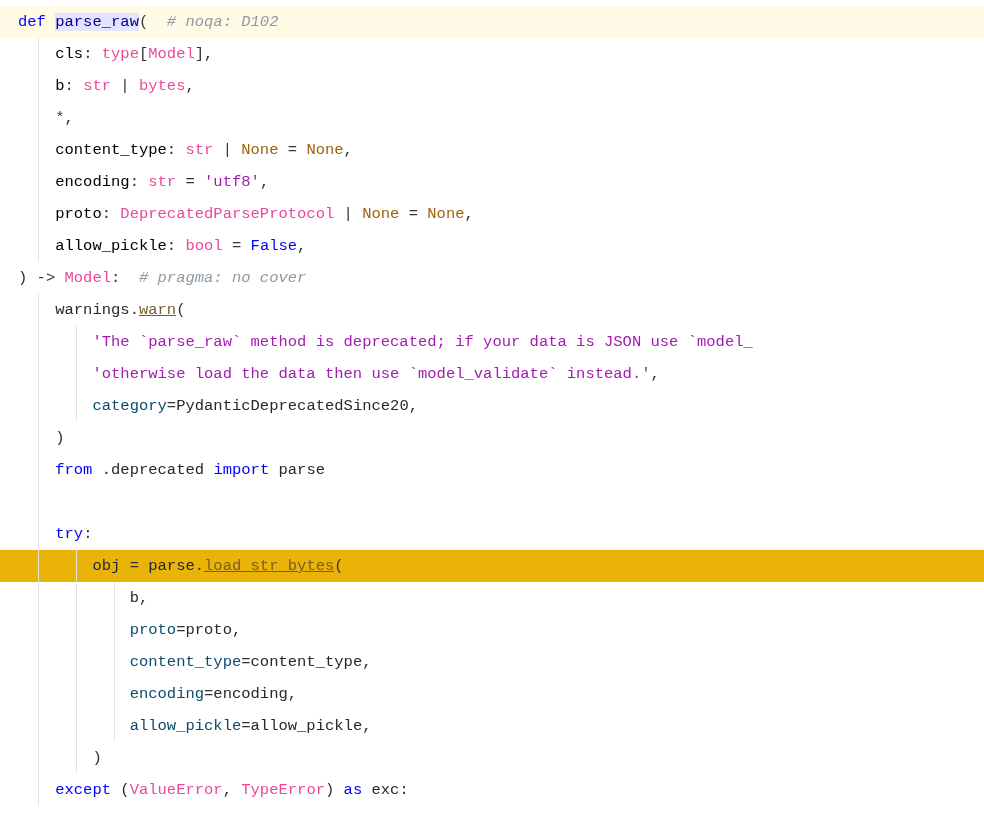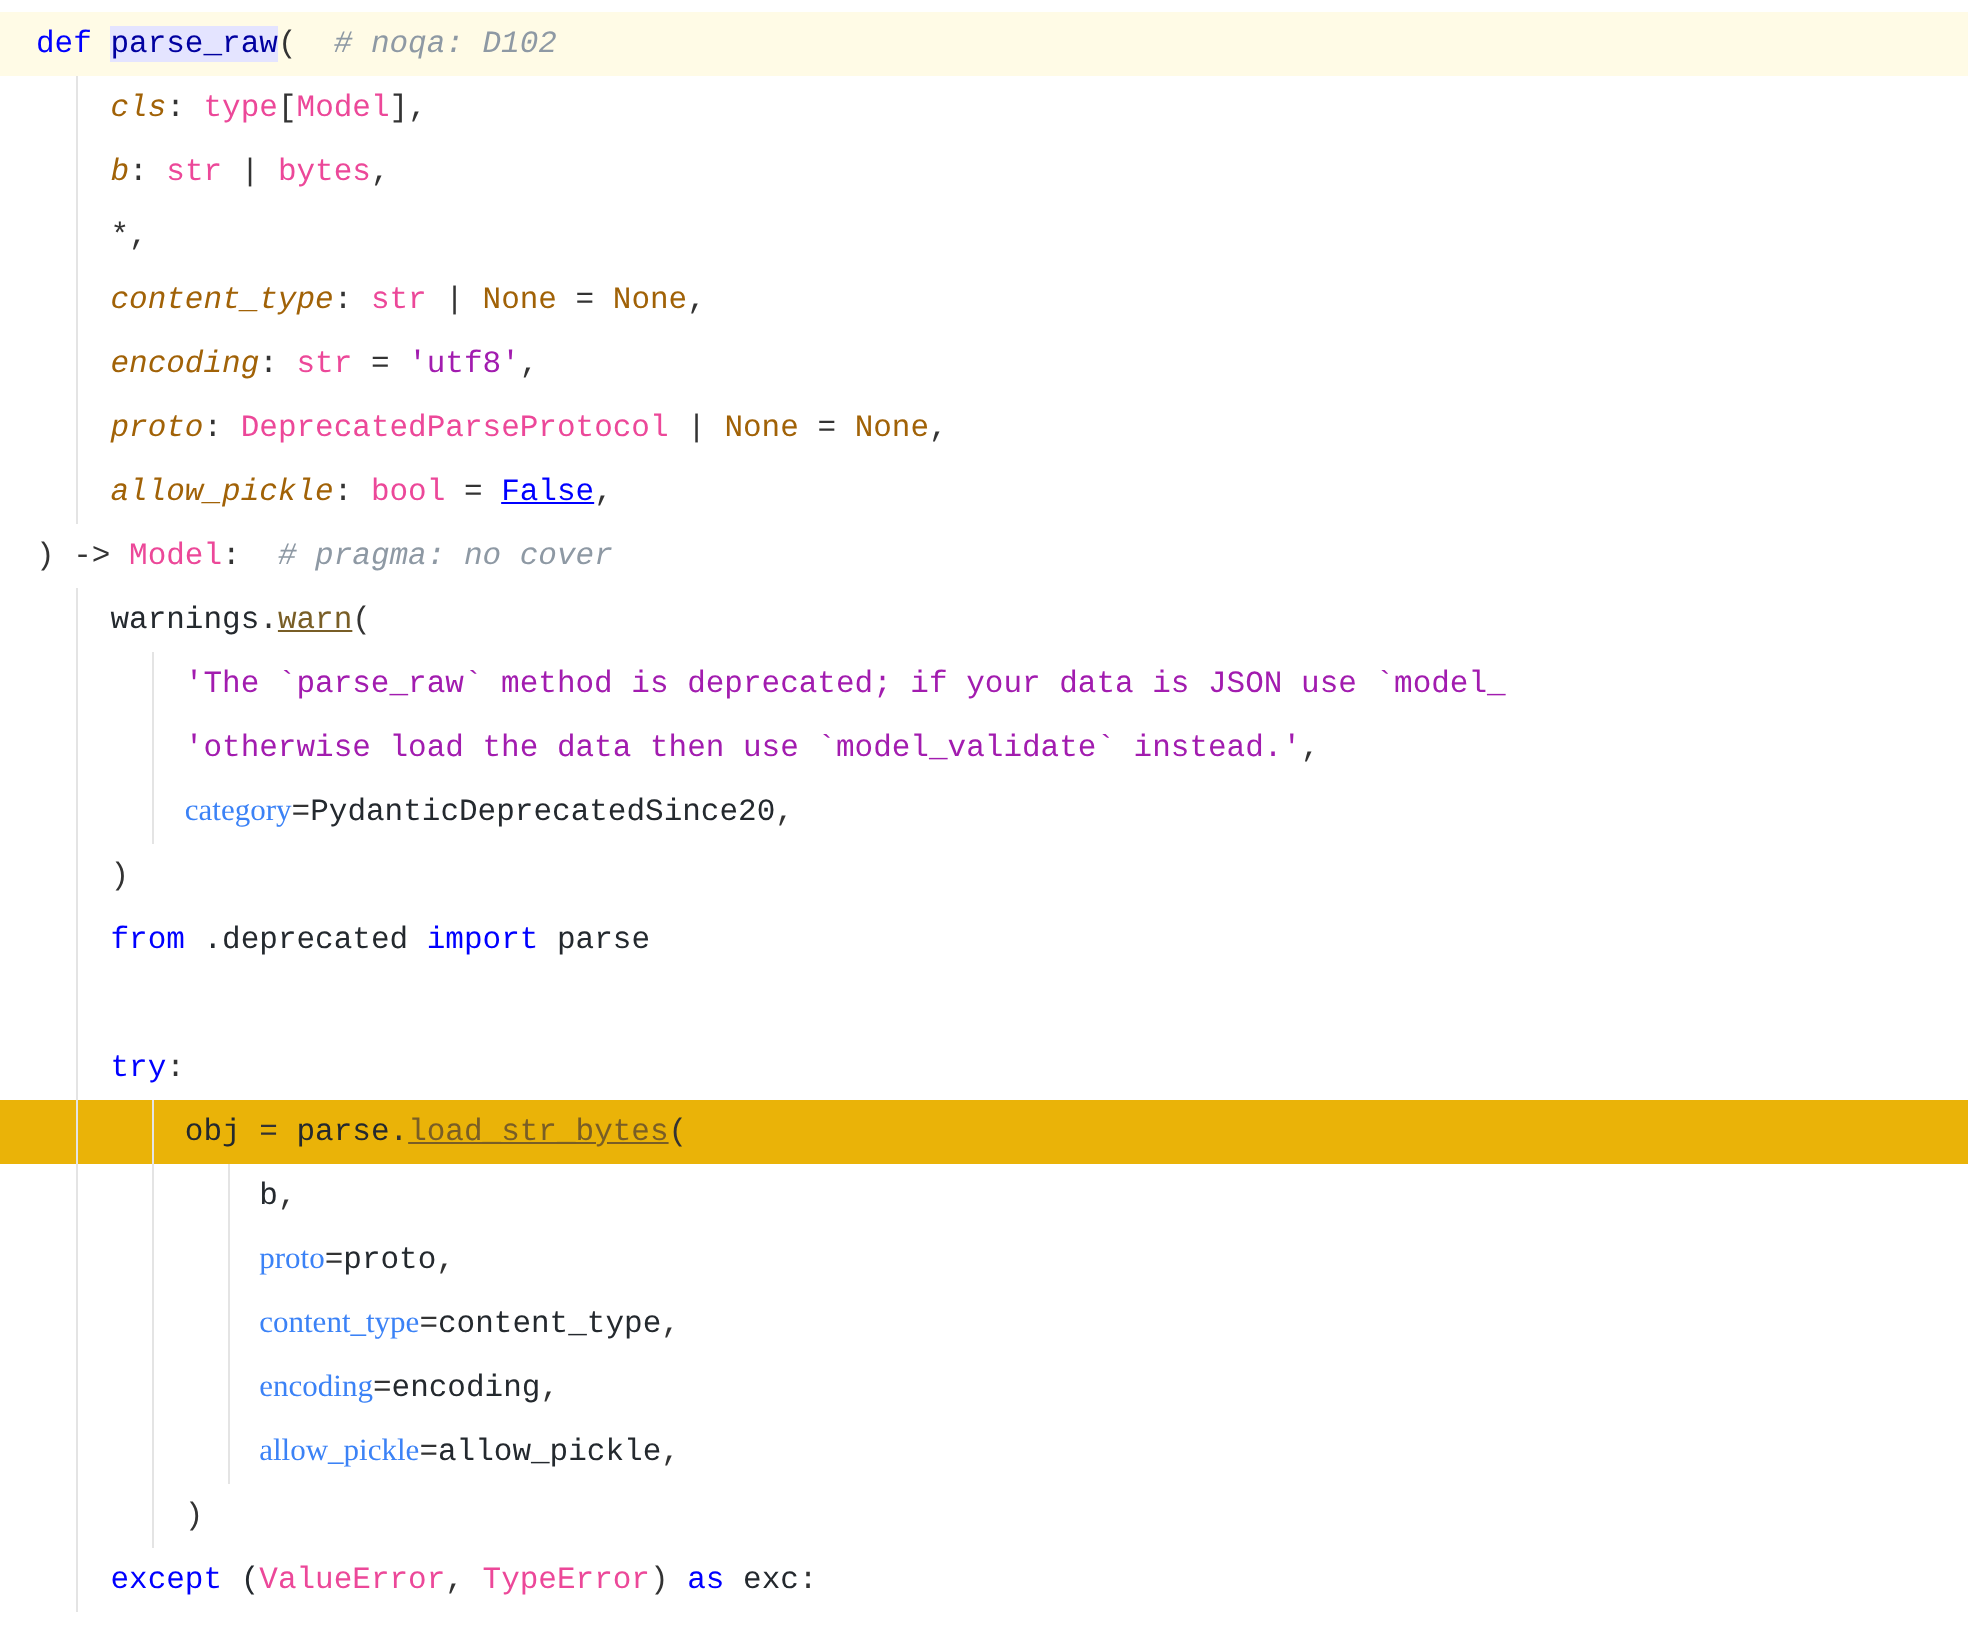--- a/index.html
+++ b/index.html
@@ -49,28 +49,28 @@
     width: 0;
     border-left: 1px solid #e4e4e4;
   }
   .g1 { left: 20px; }   
   .g2 { left: 58px; }
   .g3 { left: 96px; }
 
   
   .kw { color: #0000ff; }
   .funcname-def { color: #0000a0; background: #e4e4ff; }
-  .paramname { color: #a16207; font-style: italic; }
+  .paramname { color: #000000; }
   .typeann { color: #ec4899; }
   .str { color: #a21caf; }
   .comment { color: #8e99a4; font-style: italic; }
   .const { color: #a16207; }
-  .bool { color: #0000ff; text-decoration: underline; }
+  .bool { color: #0000ff; }
   .member { color: #795e26; text-decoration: underline; }
   .punct { color: #333; }
   .id { color: #24292e; font-family: Liberation Mono, monospace; }
-  .kwarg { color: #3b82f6; font-family: Liberation Serif, serif; }
+  .kwarg { color: #0c4a6e; }
 
 </style>
 </head>
 <body>
 
 <div class="code-area" id="code-viewer"><div class="line hl-def"><div class="guides"></div><span class="content"><span class="kw">def </span><span class="funcname-def">parse_raw</span><span class="punct">(  </span><span class="comment"># noqa: D102</span></span></div><div class="line"><div class="guides"><div class="guide g1"></div></div><span class="content"><span>    </span><span class="paramname">cls</span><span class="punct">: </span><span class="typeann">type</span><span class="punct">[</span><span class="typeann">Model</span><span class="punct">],</span></span></div><div class="line"><div class="guides"><div class="guide g1"></div></div><span class="content"><span>    </span><span class="paramname">b</span><span class="punct">: </span><span class="typeann">str</span><span class="punct"> | </span><span class="typeann">bytes</span><span class="punct">,</span></span></div><div class="line"><div class="guides"><div class="guide g1"></div></div><span class="content"><span>    </span><span class="punct">*,</span></span></div><div class="line"><div class="guides"><div class="guide g1"></div></div><span class="content"><span>    </span><span class="paramname">content_type</span><span class="punct">: </span><span class="typeann">str</span><span class="punct"> | </span><span class="const">None</span><span class="punct"> = </span><span class="const">None</span><span class="punct">,</span></span></div><div class="line"><div class="guides"><div class="guide g1"></div></div><span class="content"><span>    </span><span class="paramname">encoding</span><span class="punct">: </span><span class="typeann">str</span><span class="punct"> = </span><span class="str">'utf8'</span><span class="punct">,</span></span></div><div class="line"><div class="guides"><div class="guide g1"></div></div><span class="content"><span>    </span><span class="paramname">proto</span><span class="punct">: </span><span class="typeann">DeprecatedParseProtocol</span><span class="punct"> | </span><span class="const">None</span><span class="punct"> = </span><span class="const">None</span><span class="punct">,</span></span></div><div class="line"><div class="guides"><div class="guide g1"></div></div><span class="content"><span>    </span><span class="paramname">allow_pickle</span><span class="punct">: </span><span class="typeann">bool</span><span class="punct"> = </span><span class="bool">False</span><span class="punct">,</span></span></div><div class="line"><div class="guides"></div><span class="content"><span class="punct">) -&gt; </span><span class="typeann">Model</span><span class="punct">:  </span><span class="comment"># pragma: no cover</span></span></div><div class="line"><div class="guides"><div class="guide g1"></div></div><span class="content"><span>    </span><span class="id">warnings</span><span class="punct">.</span><span class="member">warn</span><span class="punct">(</span></span></div><div class="line"><div class="guides"><div class="guide g1"></div><div class="guide g2"></div></div><span class="content"><span>        </span><span class="str">'The `parse_raw` method is deprecated; if your data is JSON use `model_</span></span></div><div class="line"><div class="guides"><div class="guide g1"></div><div class="guide g2"></div></div><span class="content"><span>        </span><span class="str">'otherwise load the data then use `model_validate` instead.'</span><span class="punct">,</span></span></div><div class="line"><div class="guides"><div class="guide g1"></div><div class="guide g2"></div></div><span class="content"><span>        </span><span class="kwarg">category</span><span class="punct">=</span><span class="id">PydanticDeprecatedSince20</span><span class="punct">,</span></span></div><div class="line"><div class="guides"><div class="guide g1"></div></div><span class="content"><span>    </span><span class="punct">)</span></span></div><div class="line"><div class="guides"><div class="guide g1"></div></div><span class="content"><span>    </span><span class="kw">from</span><span> .</span><span class="id">deprecated</span><span> </span><span class="kw">import</span><span> </span><span class="id">parse</span></span></div><div class="line"><div class="guides"><div class="guide g1"></div></div><span class="content"></span></div><div class="line"><div class="guides"><div class="guide g1"></div></div><span class="content"><span>    </span><span class="kw">try</span><span class="punct">:</span></span></div><div class="line hl-err"><div class="guides"><div class="guide g1"></div><div class="guide g2"></div></div><span class="content"><span>        </span><span class="id">obj</span><span class="punct"> = </span><span class="id">parse</span><span class="punct">.</span><span class="member">load_str_bytes</span><span class="punct">(</span></span></div><div class="line"><div class="guides"><div class="guide g1"></div><div class="guide g2"></div><div class="guide g3"></div></div><span class="content"><span>            </span><span class="id">b</span><span class="punct">,</span></span></div><div class="line"><div class="guides"><div class="guide g1"></div><div class="guide g2"></div><div class="guide g3"></div></div><span class="content"><span>            </span><span class="kwarg">proto</span><span class="punct">=</span><span class="id">proto</span><span class="punct">,</span></span></div><div class="line"><div class="guides"><div class="guide g1"></div><div class="guide g2"></div><div class="guide g3"></div></div><span class="content"><span>            </span><span class="kwarg">content_type</span><span class="punct">=</span><span class="id">content_type</span><span class="punct">,</span></span></div><div class="line"><div class="guides"><div class="guide g1"></div><div class="guide g2"></div><div class="guide g3"></div></div><span class="content"><span>            </span><span class="kwarg">encoding</span><span class="punct">=</span><span class="id">encoding</span><span class="punct">,</span></span></div><div class="line"><div class="guides"><div class="guide g1"></div><div class="guide g2"></div><div class="guide g3"></div></div><span class="content"><span>            </span><span class="kwarg">allow_pickle</span><span class="punct">=</span><span class="id">allow_pickle</span><span class="punct">,</span></span></div><div class="line"><div class="guides"><div class="guide g1"></div><div class="guide g2"></div></div><span class="content"><span>        </span><span class="punct">)</span></span></div><div class="line"><div class="guides"><div class="guide g1"></div></div><span class="content"><span>    </span><span class="kw">except</span><span> (</span><span class="typeann">ValueError</span><span class="punct">, </span><span class="typeann">TypeError</span><span class="punct">) </span><span class="kw">as</span><span> </span><span class="id">exc</span><span class="punct">:</span></span></div></div>
 
 </body></html>

